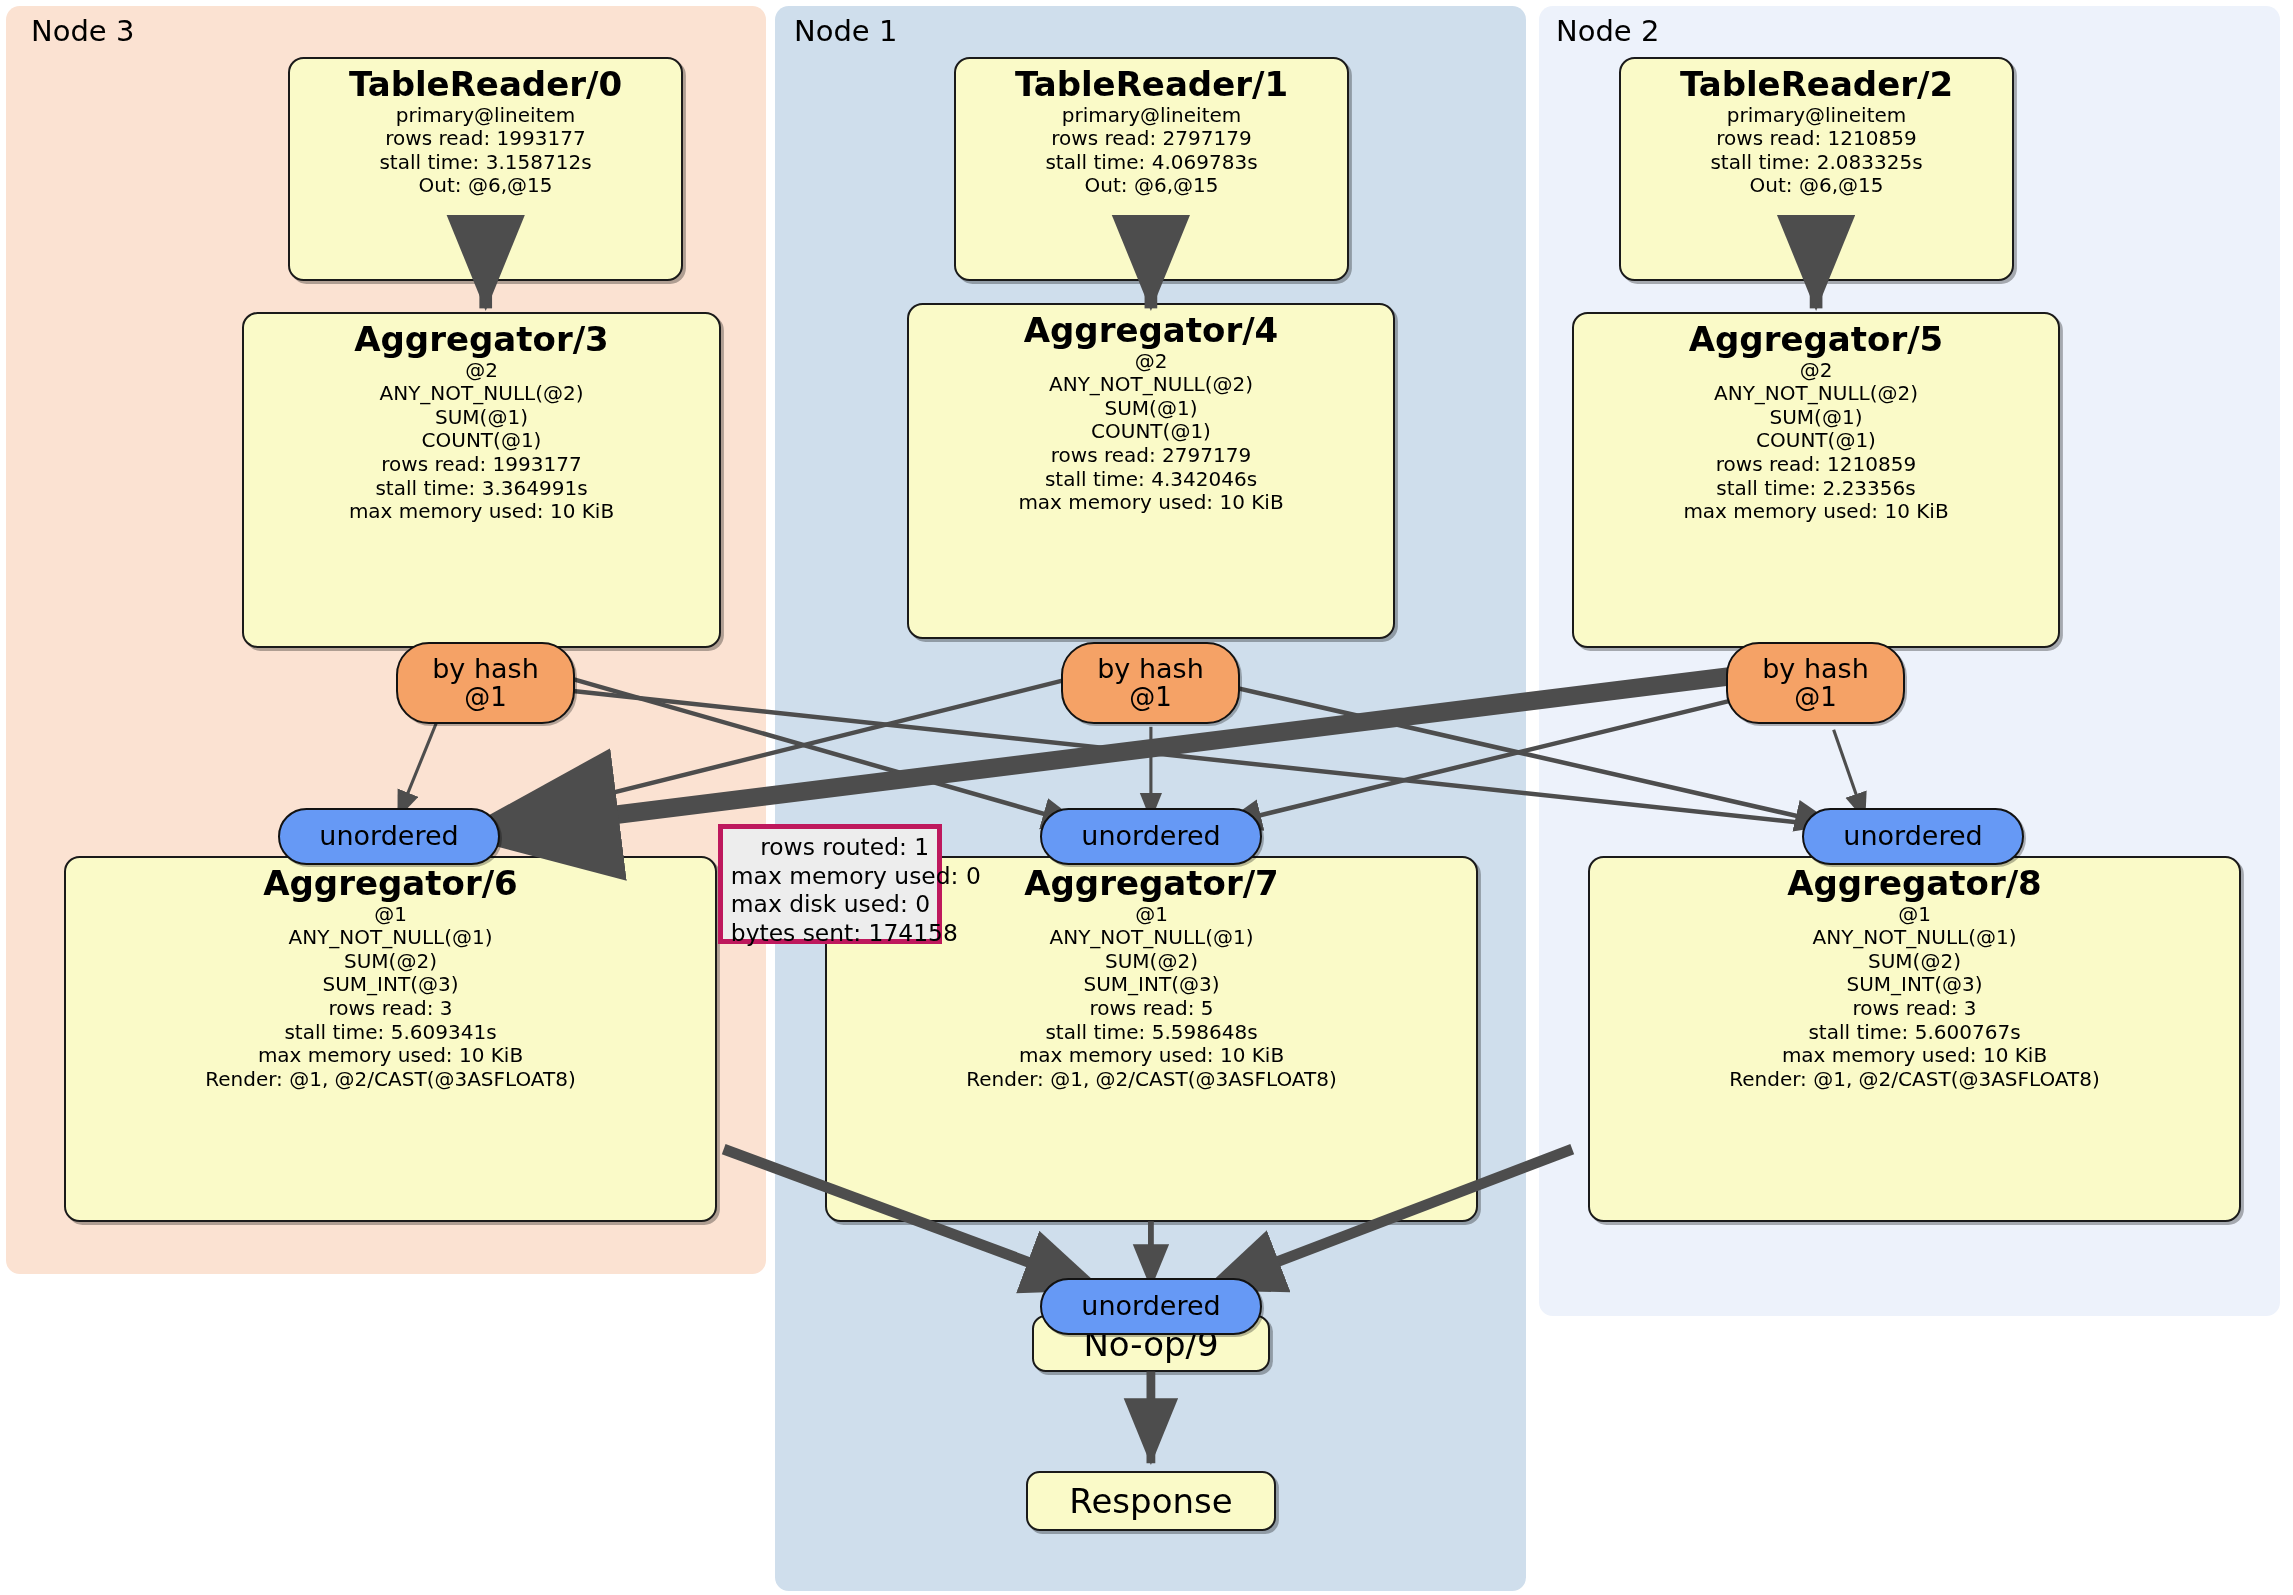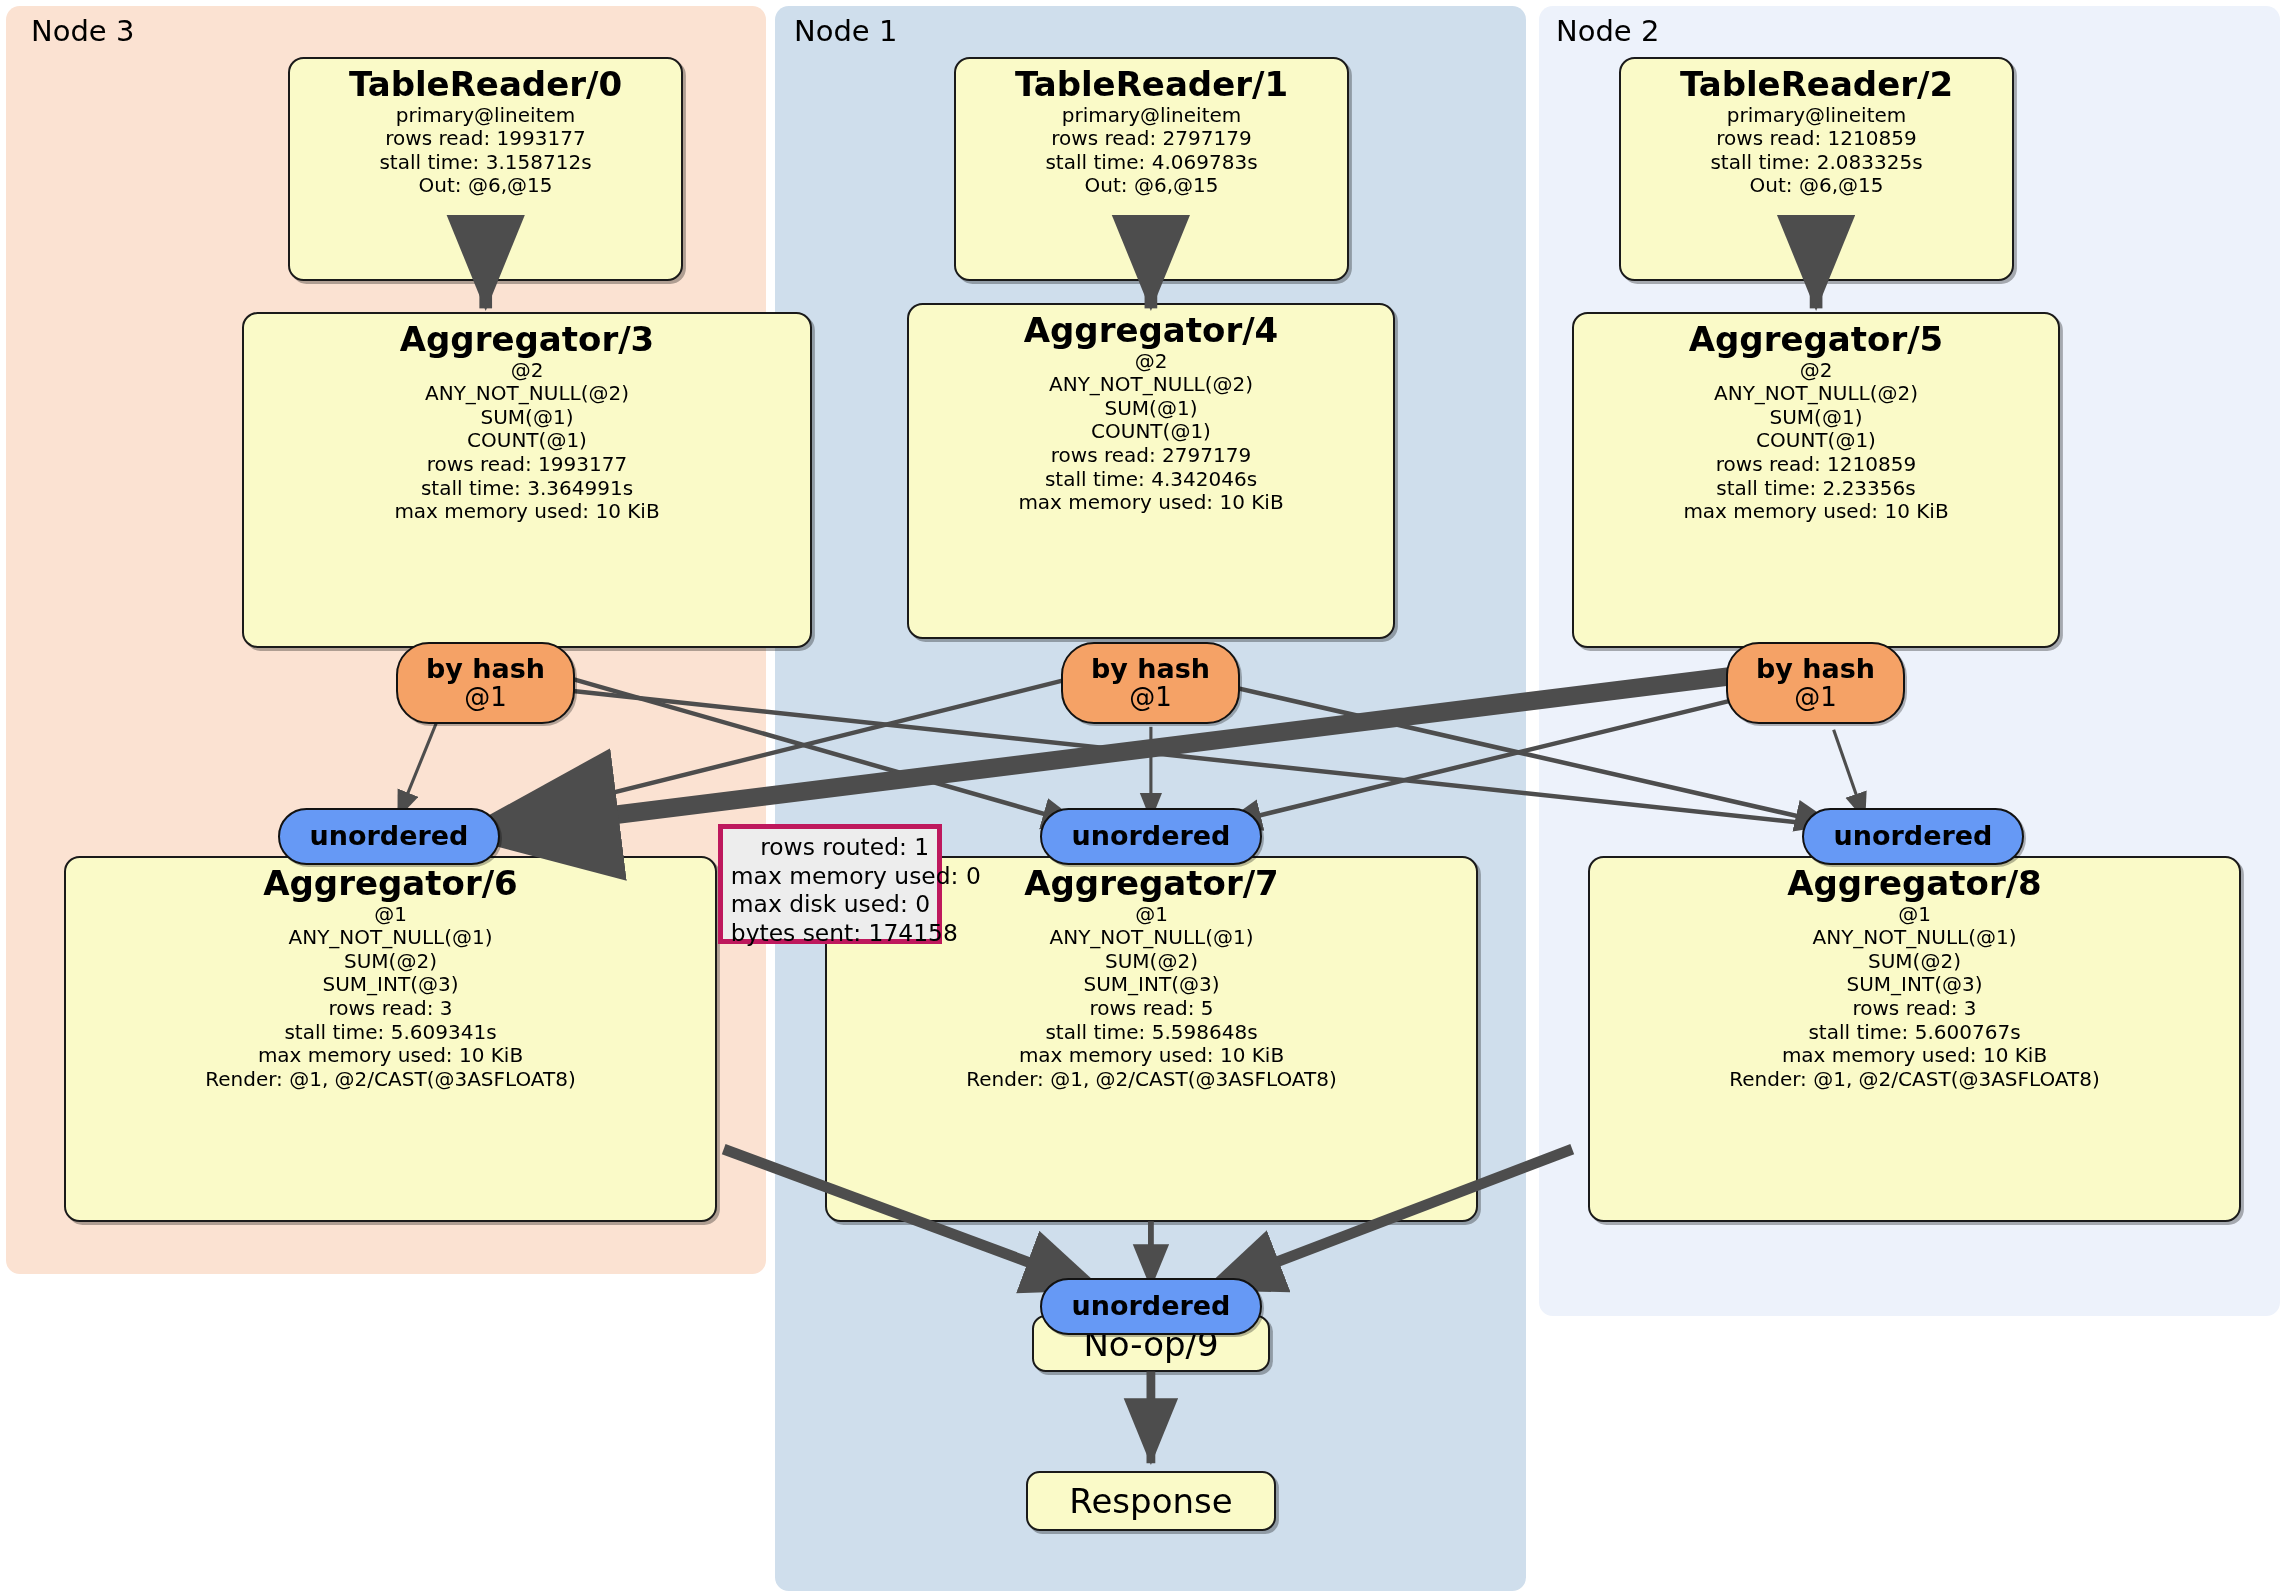--- a/index.html
+++ b/index.html
@@ -87,21 +87,21 @@
     align-items: center;
     justify-content: center;
   }
   .pill.hash {
     background: #F5A266;
   }
   .pill.unord {
     background: #6699F5;
   }
   .pill .p1 {
-    font-weight: bold;
+    font-weight: normal;
     font-size: 27px;
     line-height: 1.06;
     white-space: nowrap;
   }
   .pill .p2 {
     font-size: 26px;
     line-height: 1.08;
     white-space: nowrap;
   }
 
@@ -195,21 +195,21 @@
   </div>
 
   <div class="procbox" style="left:1619px; top:57px; width:395px; height:224px;">
     <div class="ttl">TableReader/2</div>
     <div class="ln">primary@lineitem</div>
     <div class="ln">rows read: 1210859</div>
     <div class="ln">stall time: 2.083325s</div>
     <div class="ln">Out: @6,@15</div>
   </div>
 
-  <div class="procbox" style="left:242px; top:312px; width:570px; height:336px;">
+  <div class="procbox" style="left:242px; top:312px; width:479px; height:336px;">
     <div class="ttl">Aggregator/3</div>
     <div class="ln">@2</div>
     <div class="ln">ANY_NOT_NULL(@2)</div>
     <div class="ln">SUM(@1)</div>
     <div class="ln">COUNT(@1)</div>
     <div class="ln">rows read: 1993177</div>
     <div class="ln">stall time: 3.364991s</div>
     <div class="ln">max memory used: 10 KiB</div>
   </div>
 

